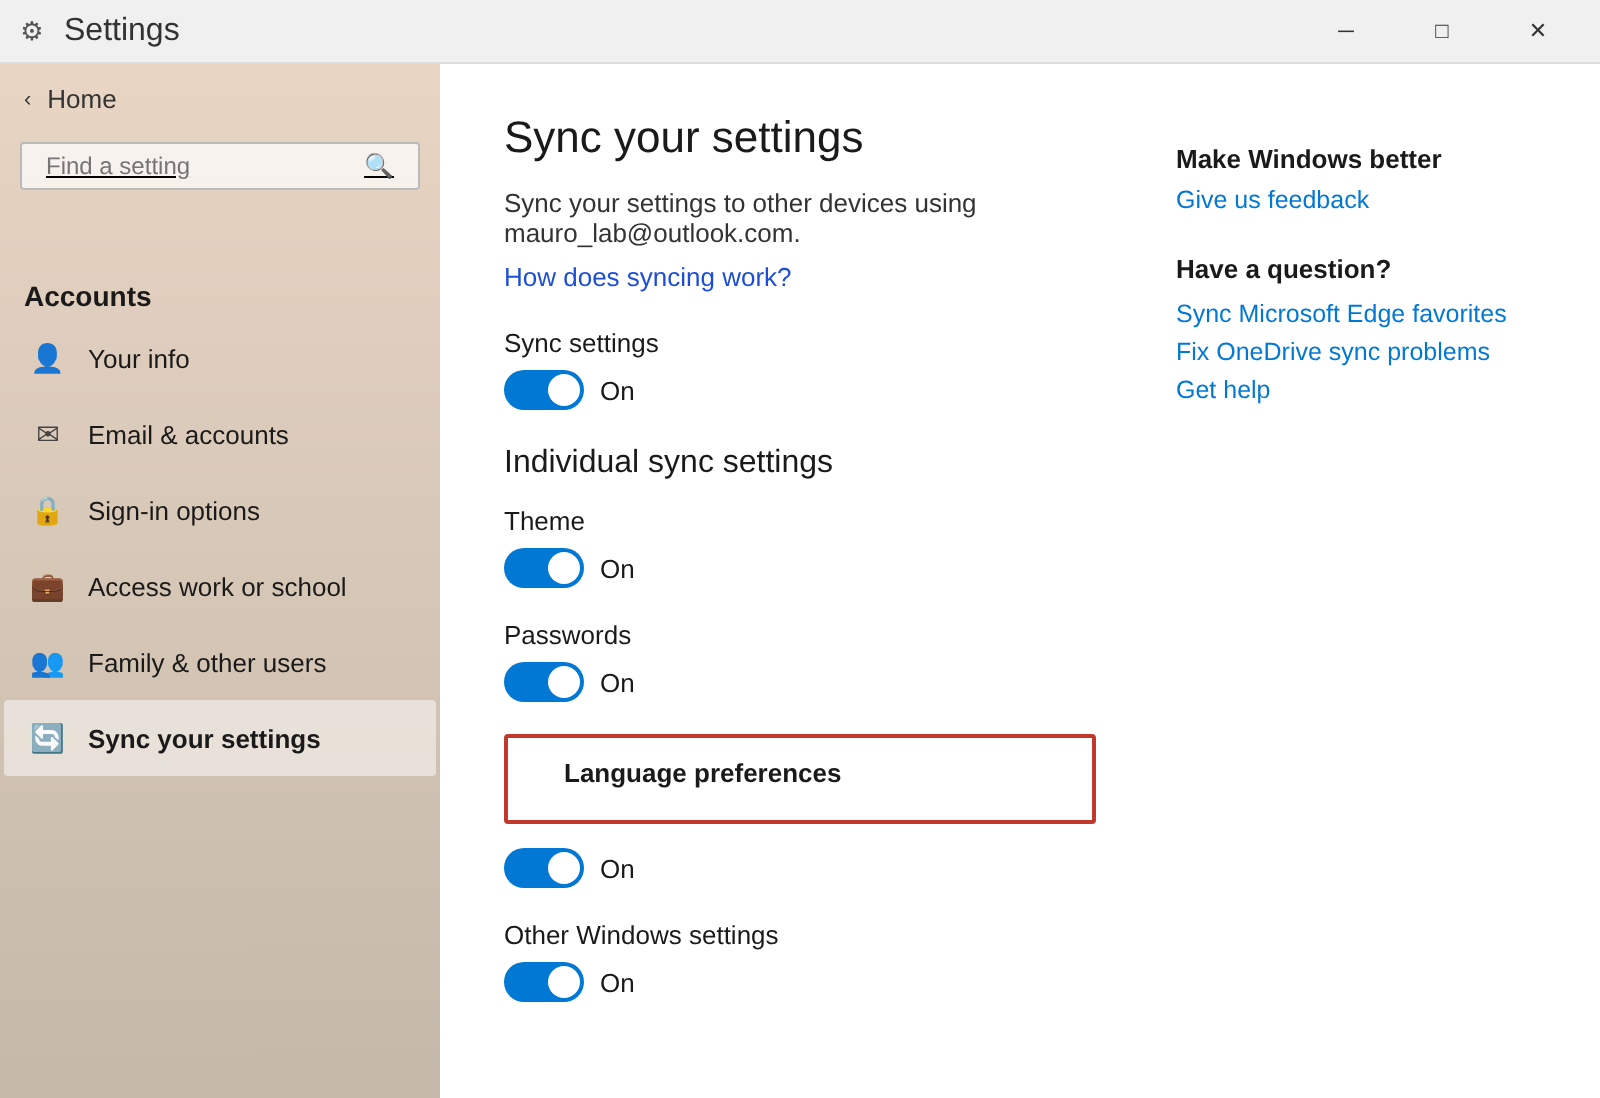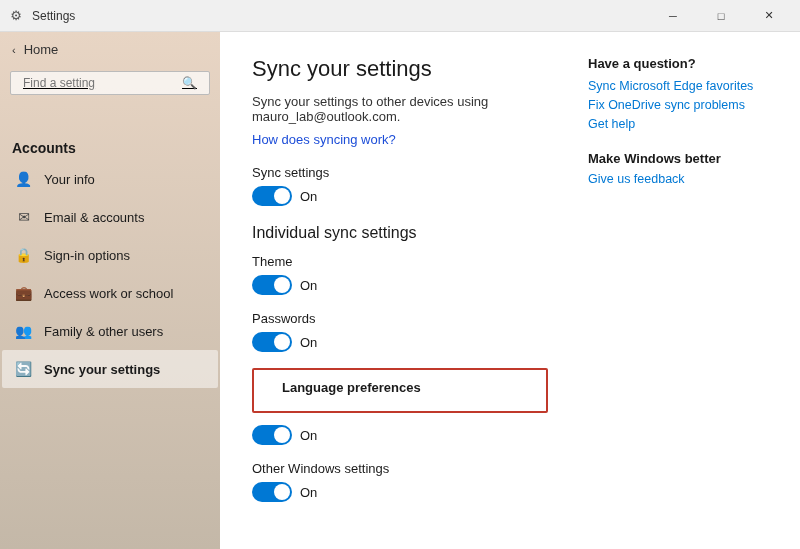--- a/index.html
+++ b/index.html
@@ -26,21 +26,21 @@
       width: 16px;
       height: 16px;
       margin-right: 8px;
       display: flex;
       align-items: center;
       justify-content: center;
       font-size: 13px;
       color: #555;
     }
     .titlebar-title {
-      font-size: 12px;
+      font-size: 16px;
       color: #333;
       flex: 1;
     }
     .titlebar-controls {
       display: flex;
       gap: 2px;
     }
     .titlebar-btn {
       width: 46px;
       height: 28px;
@@ -382,25 +382,25 @@
             <div class="toggle-knob"></div>
           </div>
           <span class="toggle-text">On</span>
         </div>
       </div>
 
     </div>
 
     <div class="content-right">
       <div class="right-section">
+        <div class="right-section-title2">Make Windows better</div>
+        <a class="right-link">Give us feedback</a>
+      </div>
+      <div class="right-section">
         <div class="right-section-title">Have a question?</div>
         <a class="right-link">Sync Microsoft Edge favorites</a>
         <a class="right-link">Fix OneDrive sync problems</a>
         <a class="right-link">Get help</a>
       </div>
-      <div class="right-section">
-        <div class="right-section-title2">Make Windows better</div>
-        <a class="right-link">Give us feedback</a>
-      </div>
     </div>
 
   </div>
 </div>
 
 </body></html>

